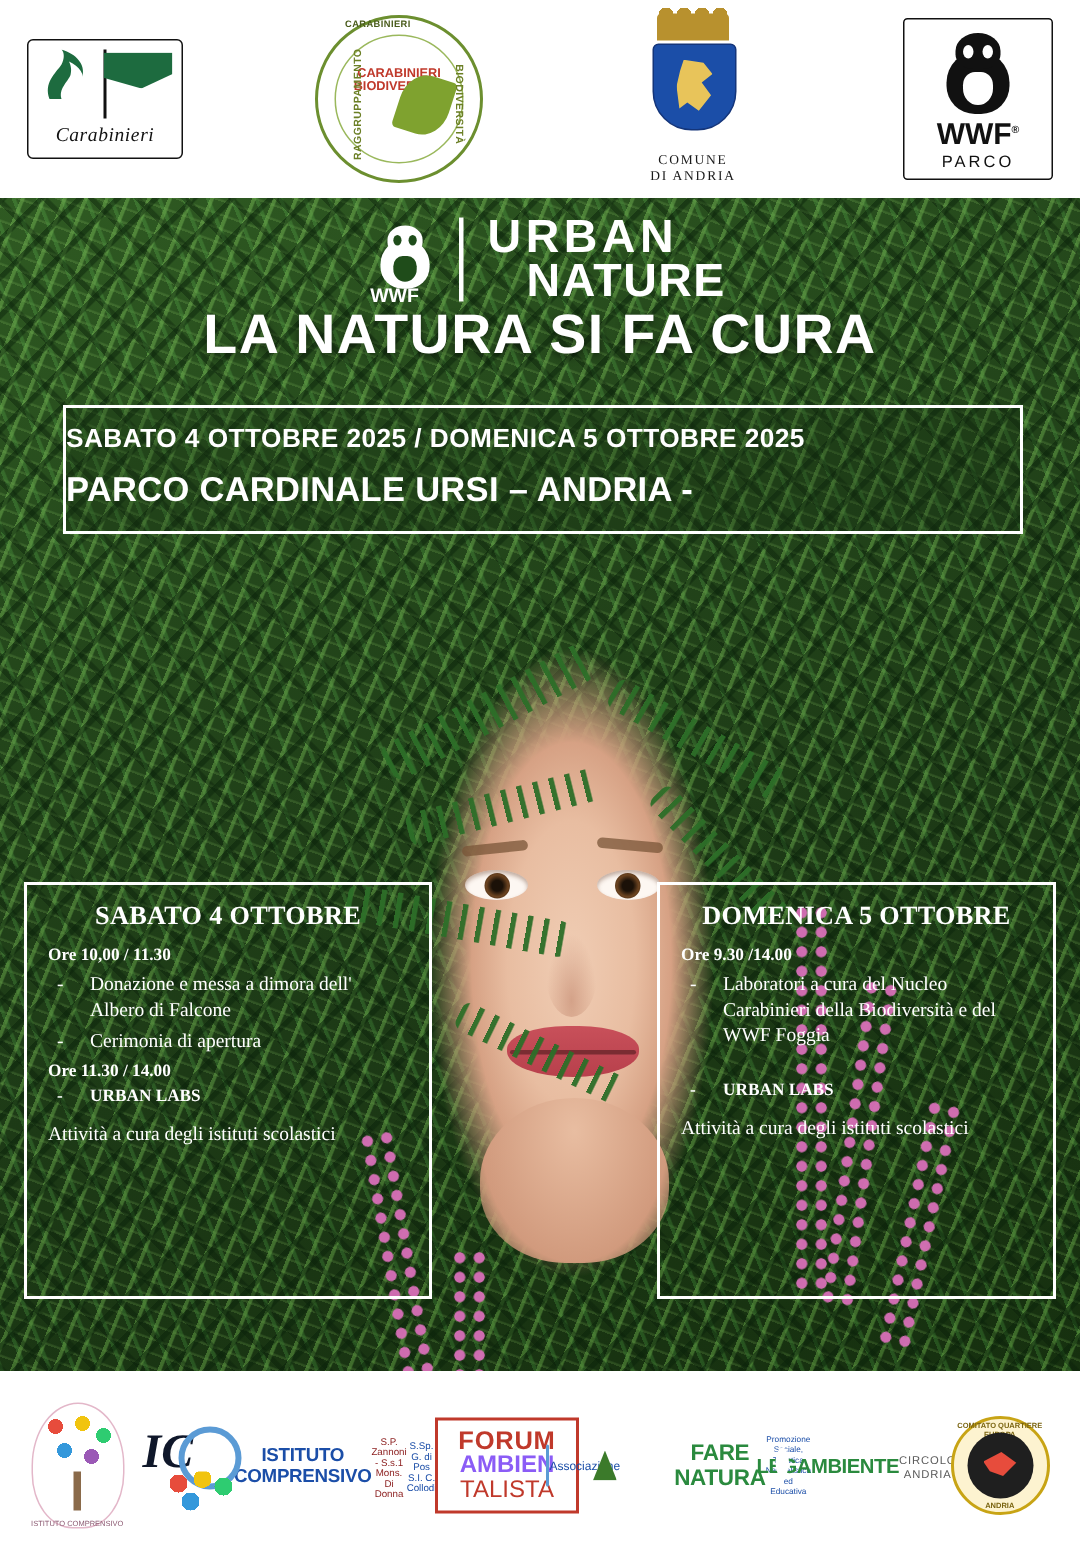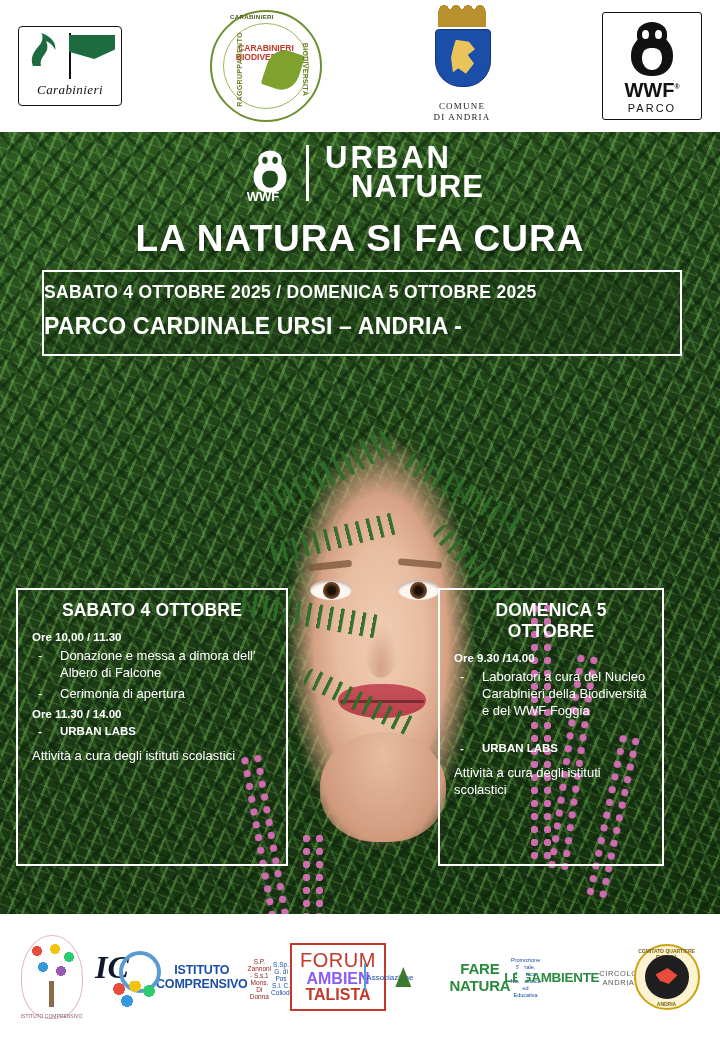--- a/index.html
+++ b/index.html
@@ -350,21 +350,21 @@
     font-family: "Liberation Sans", sans-serif;
   }
   .urban-nature .l1 {
     font-size: 31px; font-weight: bold; letter-spacing: 3px;
   }
   .urban-nature .l2 {
     font-size: 31px; font-weight: bold; letter-spacing: 1px;
     margin-left: 26px;
   }
   .tagline {
-    position: absolute; left: 0; top: 86px; width: 720px;
+    position: absolute; left: 0; top: 70px; width: 720px;
     text-align: center;
     color: #ffffff;
     font-size: 37px;
     font-weight: bold;
     letter-spacing: 1px;
     text-shadow: 0 2px 6px rgba(0,0,0,.55);
   }
 
   .date-box {
     position: absolute;
@@ -388,23 +388,24 @@
     letter-spacing: .2px;
   }
 
   
   .panel {
     position: absolute;
     border: 2px solid #ffffff;
     color: #ffffff;
     box-sizing: border-box;
     padding: 10px 14px 14px 14px;
+    font-family: Liberation Serif, serif;
   }
   .panel-left { left: 16px; top: 456px; width: 272px; height: 278px; }
-  .panel-right { left: 438px; top: 456px; width: 226px; height: 278px; }
+  .panel-right { left: 438px; top: 456px; width: 266px; height: 278px; }
   .panel h3 {
     margin: 0 0 10px 0;
     font-size: 17.5px;
     font-weight: bold;
     text-align: center;
     letter-spacing: .2px;
   }
   .panel .hours {
     font-size: 11.5px;
     font-weight: bold;
@@ -495,23 +496,23 @@
     font-size: 12.5px; font-weight: bold; color: #1b4ea8; letter-spacing: -.2px;
   }
   .bl-comp .l2 { font-size: 6.5px; color: #8a1b1b; margin-top: 4px; }
   .bl-comp .l3 { font-size: 6.5px; color: #1b4ea8; margin-top: 2px; }
 
   .bl-forum {
     width: 84px; padding: 5px 4px;
     background: #ffffff; border: 2px solid #c0392b;
     text-align: center; line-height: 1.02;
   }
-  .bl-forum .w1 { font-size: 20px; font-weight: normal; color: #c0392b; letter-spacing: .5px; }
+  .bl-forum .w1 { font-size: 17px; font-weight: bold; color: #c0392b; letter-spacing: .5px; }
   .bl-forum .w2 { font-size: 16px; font-weight: bold; color: #8b5cf6; }
-  .bl-forum .w3 { font-size: 16px; font-weight: bold; color: #c0392b; }
+  .bl-forum .w3 { font-size: 16px; font-weight: normal; color: #c0392b; }
 
   .bl-fare { width: 112px; text-align: center; }
   .bl-fare .emblem {
     width: 54px; height: 26px; margin: 0 auto;
     background: linear-gradient(#bfe0f5, #e8f5c8);
     border: 1px solid #5b9bd5; border-radius: 3px;
     position: relative;
   }
   .bl-fare .emblem:after {
     content: ""; position: absolute; left: 30px; top: 3px;

